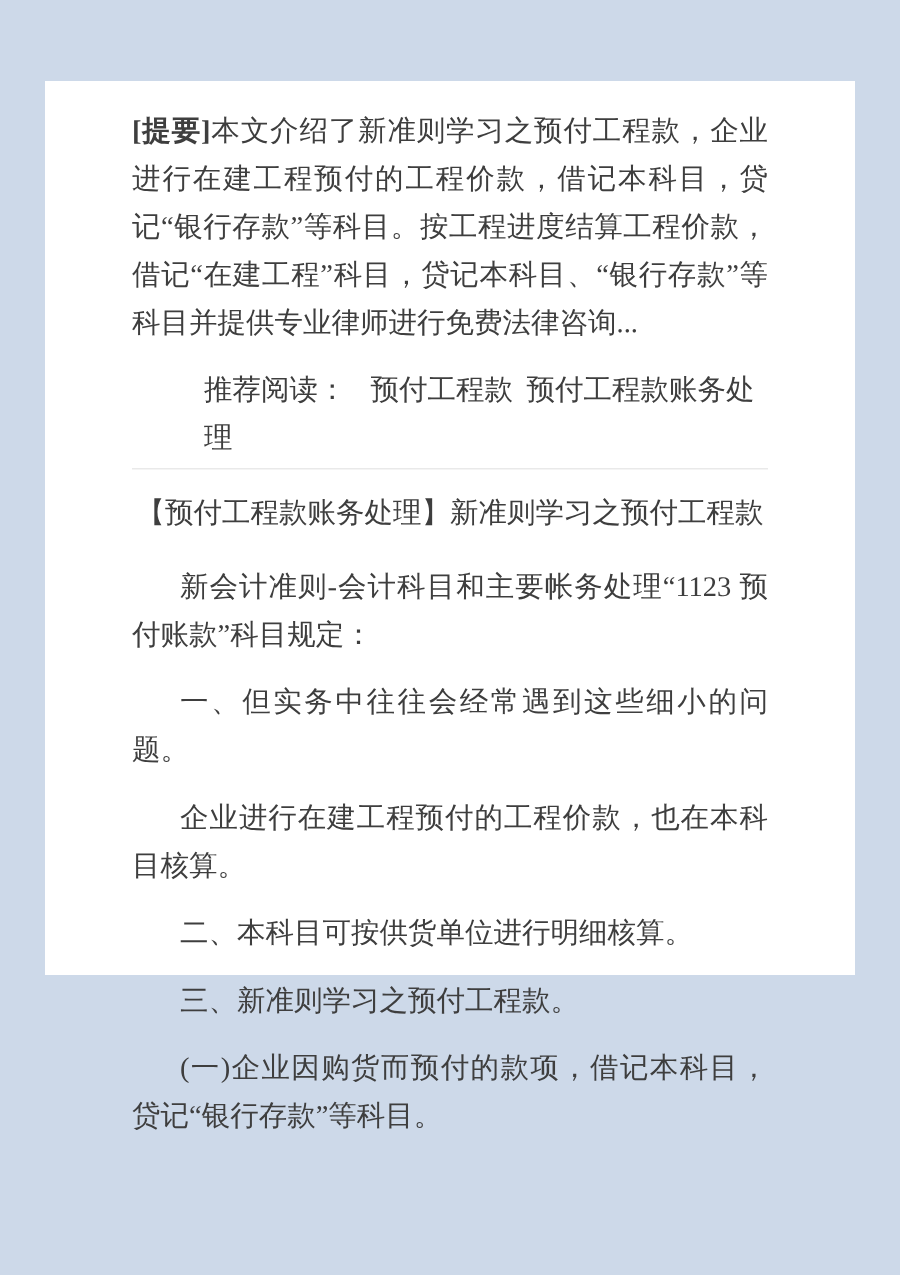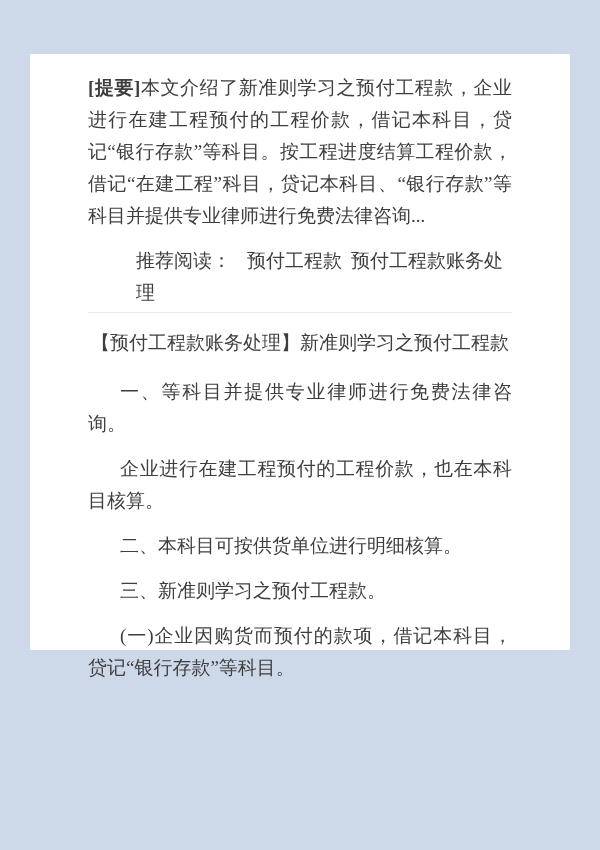--- a/index.html
+++ b/index.html
@@ -54,20 +54,21 @@
     </p>
 
     <p class="related-row">
       <span class="related-label">推荐阅读：</span><a class="related-link">预付工程款</a><a class="related-link">预付工程款账务处理</a>
     </p>
 
     <hr class="divider">
 
     <p class="article-title">【预付工程款账务处理】新准则学习之预付工程款</p>
 
-    <p class="indent">一、等科目并提供专业律师进行免费法律咨询。</p>
+    <p class="indent">新会计准则-会计科目和主要帐务处理“1123 预付账款”科目规定：</p>
+    <p class="indent">一、但实务中往往会经常遇到这些细小的问题。</p>
     <p class="indent">企业进行在建工程预付的工程价款，也在本科目核算。</p>
     <p class="indent">二、本科目可按供货单位进行明细核算。</p>
     <p class="indent">三、新准则学习之预付工程款。</p>
     <p class="indent">(一)企业因购货而预付的款项，借记本科目，贷记“银行存款”等科目。</p>
 
   </div>
 </div>
 
 </body></html>

